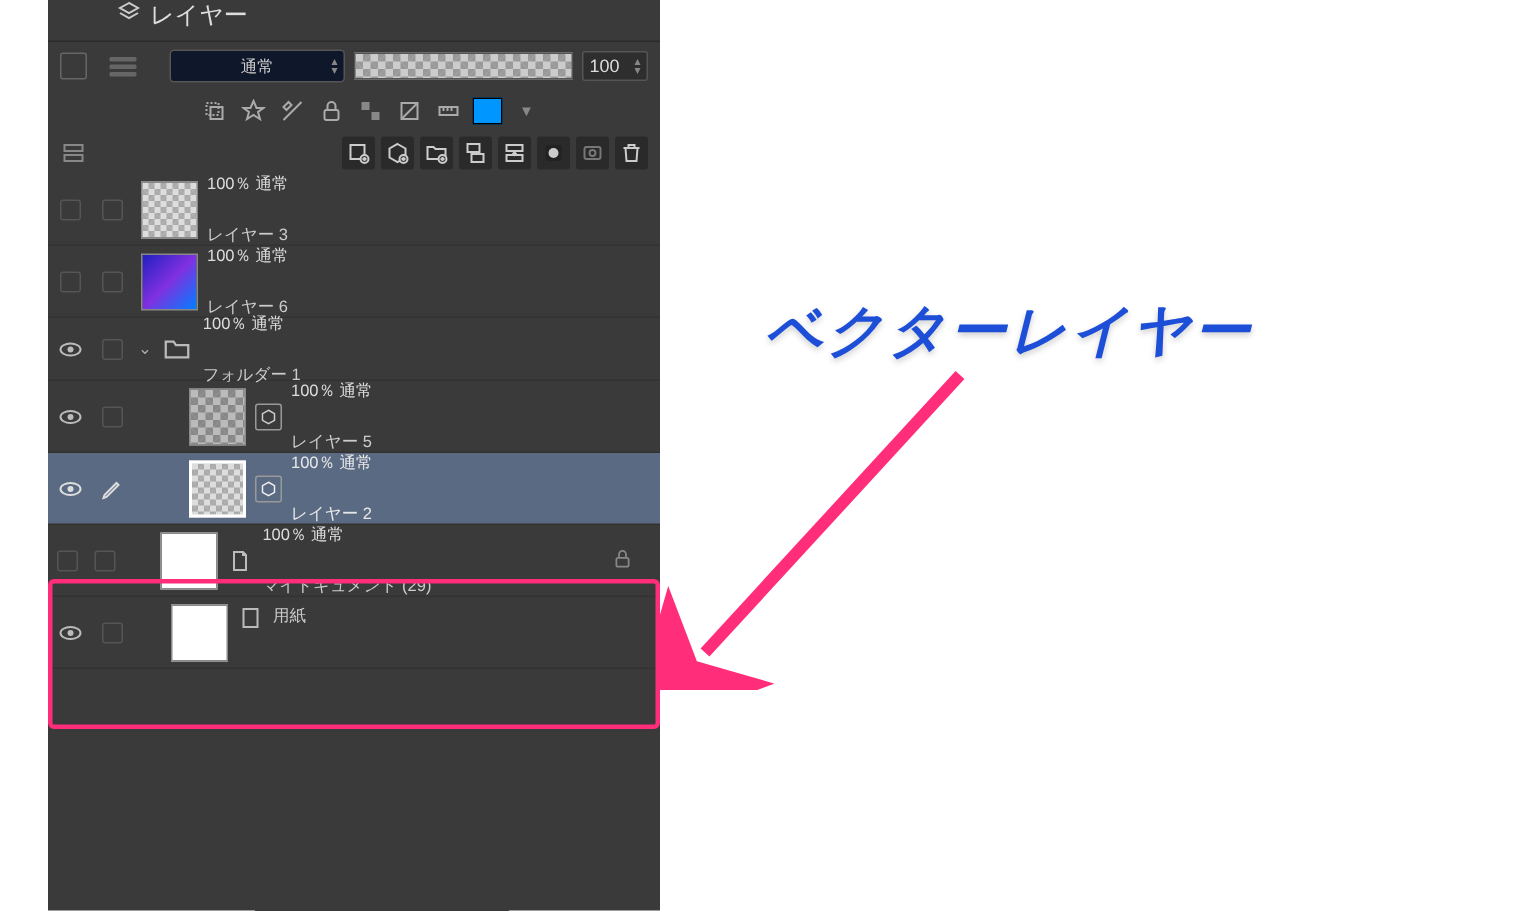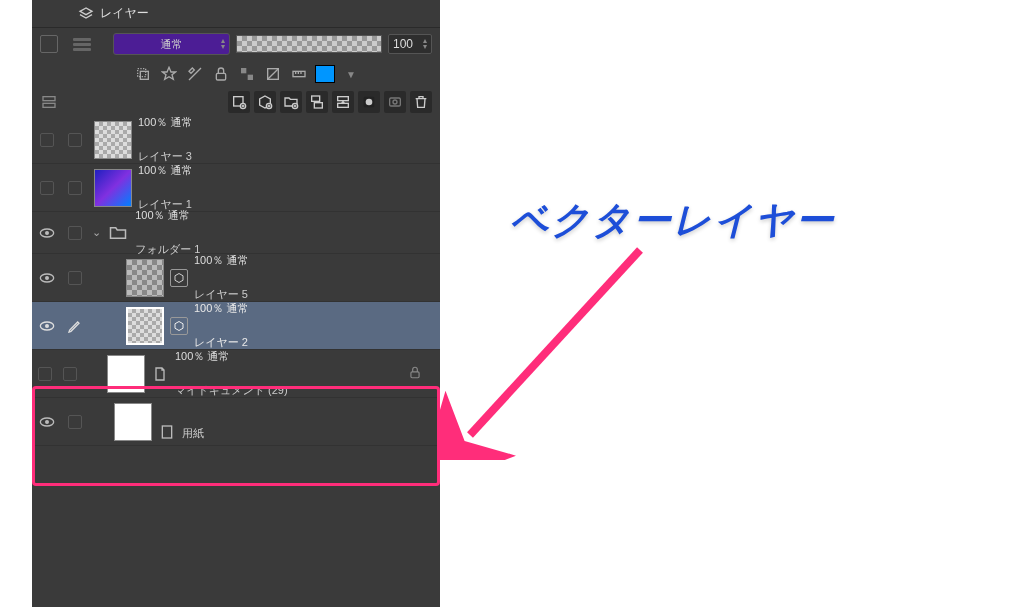--- a/index.html
+++ b/index.html
@@ -34,26 +34,26 @@
 .tabs {
   display: flex;
   align-items: center;
   height: 28px;
   padding-left: 36px;
   background: #3a3a3a;
   border-bottom: 1px solid #2a2a2a;
 }
 .tab {
   display: flex;
-  align-items: center;
+  align-items: flex-start;
   gap: 6px;
   padding: 0 10px;
   height: 100%;
   color: #bbb;
-  font-size: 12px;
+  font-size: 16px;
   font-family: Liberation Serif, serif;
 }
 .tab.active { color: #ddd; }
 .tab.inactive { color: #666; }
 .tab svg { width: 16px; height: 16px; }
 .toolbar1 {
   display: flex;
   align-items: center;
   gap: 6px;
   height: 32px;
@@ -63,21 +63,21 @@
 .small-sq {
   width: 18px; height: 18px;
   border: 1px solid #666;
   border-radius: 2px;
 }
 .layers-stack { display: flex; flex-direction: column; gap: 2px; margin-left: auto; }
 .layers-stack .bar { width: 18px; height: 3px; background: #666; border-radius: 1px; }
 .blend-dropdown {
   width: 120px;
   height: 22px;
-  background: #4c1d95;
+  background: #0f172a;
   border: 1px solid #555;
   border-radius: 3px;
   display: flex;
   align-items: center;
   justify-content: center;
   position: relative;
   color: #ccc;
   font-size: 11px;
 }
 .blend-dropdown .arrows {
@@ -452,21 +452,21 @@
     <div class="layer-row">
       <div class="vis-col">
           <div class="vis-box"></div>
         </div>
       <div class="lock-col">
           <div class="vis-box"></div>
         </div>
       <div class="thumb blue2"></div>
       <div class="layer-info">
         <span class="meta">100％ 通常</span>
-        <span class="name">レイヤー 1</span>
+        <span class="name">レイヤー 6</span>
       </div>
     </div>
 
     <div class="layer-row short">
       <div class="vis-col">
         <svg class="eye" viewBox="0 0 24 16">
             <ellipse cx="12" cy="8" rx="10" ry="6" fill="none" stroke="#bbb" stroke-width="2"></ellipse>
             <circle cx="12" cy="8" r="3" fill="#bbb"></circle>
           </svg>
       </div>
@@ -564,21 +564,21 @@
     <div class="layer-row">
       <div class="vis-col">
         <svg class="eye" viewBox="0 0 24 16">
             <ellipse cx="12" cy="8" rx="10" ry="6" fill="none" stroke="#bbb" stroke-width="2"></ellipse>
             <circle cx="12" cy="8" r="3" fill="#bbb"></circle>
           </svg>
       </div>
       <div class="lock-col">
           <div class="vis-box"></div>
         </div>
-      <div class="indent1" style="display:flex;align-items:flex-end">
+      <div class="indent1" style="display:flex;align-items:flex-start">
         <div class="thumb white"></div>
         <div class="doc-badge">
           <svg viewBox="0 0 24 24" width="16" height="16" fill="none" stroke="#bbb" stroke-width="2">
               <rect x="5" y="3" width="14" height="18"></rect>
             </svg>
         </div>
         <div class="layer-info">
           <span class="name">用紙</span>
         </div>
       </div>

